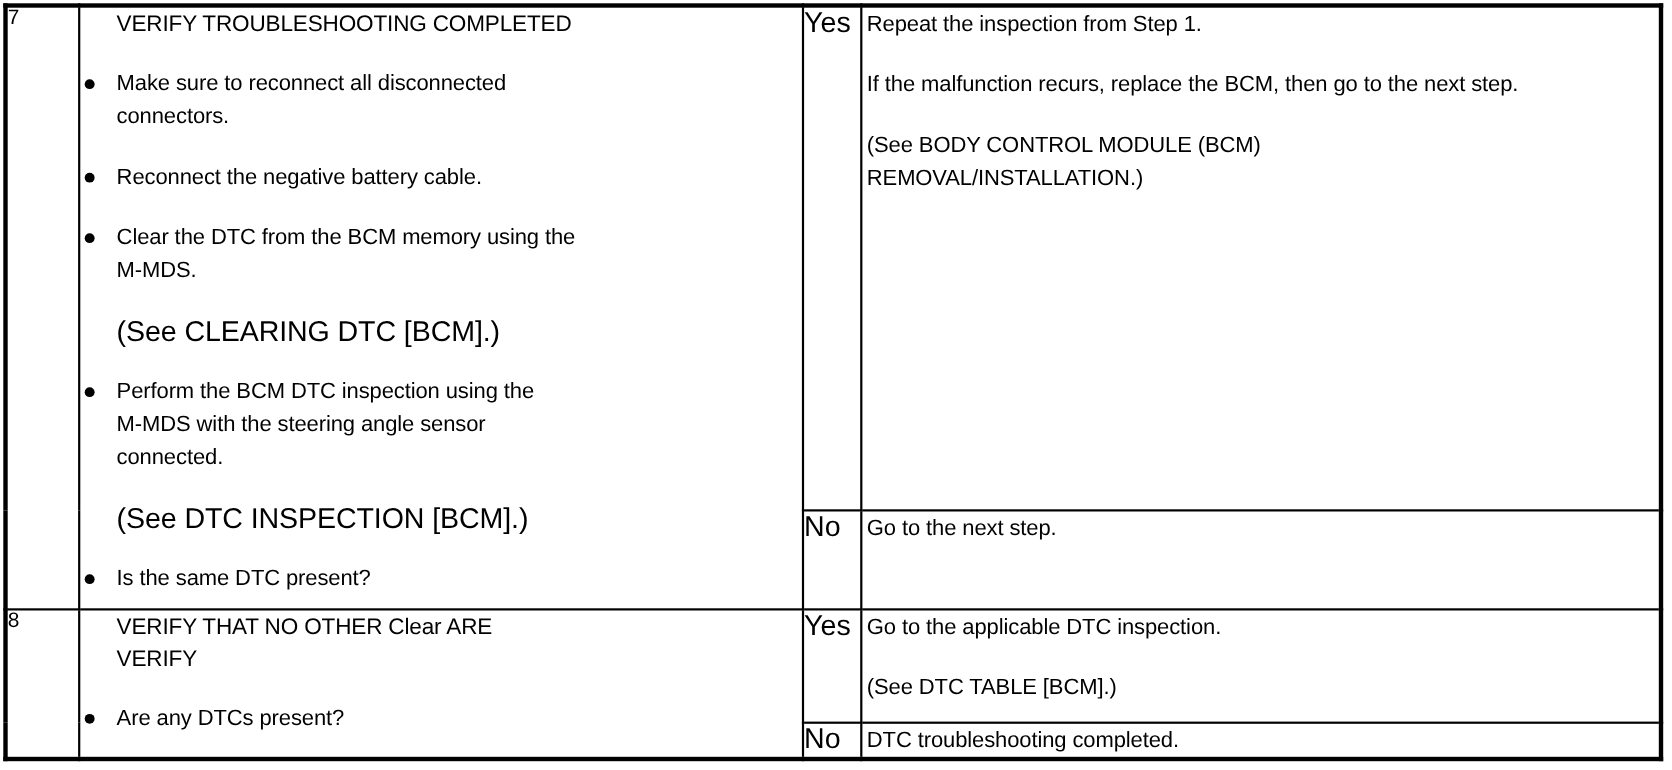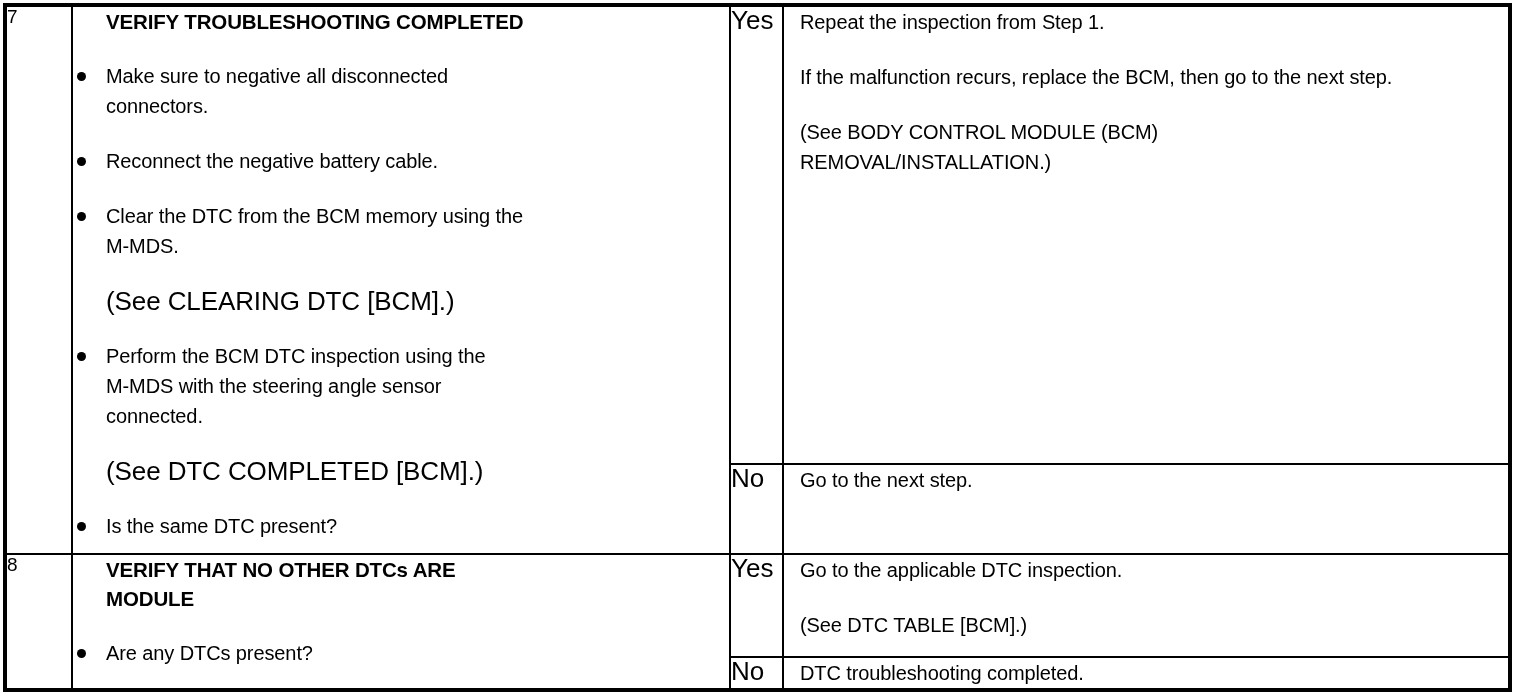--- a/index.html
+++ b/index.html
@@ -51,21 +51,21 @@
     line-height: 19px;
     padding: 6px 0 0 6px;
     font-family: "Liberation Sans", "DejaVu Sans", sans-serif;
   }
 
   
   .insp {
     padding: 6px 8px 6px 18px;
   }
   .insp-head {
-    font-weight: bold;
+    font-weight: normal;
     font-size: 20.5px;
     line-height: 29px;
     letter-spacing: -0.15px;
     margin: 0 0 0 33px;
     font-family: "Liberation Sans", "DejaVu Sans", sans-serif;
   }
 
   ul.bullets {
     list-style: none;
     margin: 0;
@@ -108,21 +108,21 @@
   }
 
   
   .act {
     padding: 6px 8px 6px 8px;
     font-size: 20px;
     line-height: 30px;
     letter-spacing: -0.1px;
   }
   .act p {
-    margin: 0 0 0 16px;
+    margin: 0 0 0 4px;
   }
   .act p + p {
     margin-top: 25px;
   }
 </style>
 </head>
 <body>
 
 <div class="sheet">
   <table class="ts-table">
@@ -138,21 +138,21 @@
         <td class="step-num" rowspan="2">
           <span>7</span>
         </td>
 
         <td class="insp" rowspan="2">
           <div class="insp-head">VERIFY TROUBLESHOOTING COMPLETED</div>
 
           <ul class="bullets">
             <li>
               <span class="dot"></span>
-              <span class="txt">Make sure to negative all disconnected</span>
+              <span class="txt">Make sure to reconnect all disconnected</span>
               <span class="txt">connectors.</span>
             </li>
 
             <li>
               <span class="dot"></span>
               <span class="txt">Reconnect the negative battery cable.</span>
             </li>
 
             <li>
               <span class="dot"></span>
@@ -165,21 +165,21 @@
 
           <ul class="bullets">
             <li>
               <span class="dot"></span>
               <span class="txt">Perform the BCM DTC inspection using the</span>
               <span class="txt">M-MDS with the steering angle sensor</span>
               <span class="txt">connected.</span>
             </li>
           </ul>
 
-          <div class="subref">(See DTC COMPLETED [BCM].)</div>
+          <div class="subref">(See DTC INSPECTION [BCM].)</div>
 
           <ul class="bullets">
             <li>
               <span class="dot"></span>
               <span class="txt">Is the same DTC present?</span>
             </li>
           </ul>
         </td>
 
         <td class="ans" style="height:459px;">
@@ -212,22 +212,22 @@
         </td>
       </tr>
 
       <tr>
         <td class="step-num" rowspan="2">
           <span>8</span>
         </td>
 
         <td class="insp" rowspan="2">
           <div class="insp-head">
-            <span style="display:block">VERIFY THAT NO OTHER DTCs ARE</span>
-            <span style="display:block">MODULE</span>
+            <span style="display:block">VERIFY THAT NO OTHER Clear ARE</span>
+            <span style="display:block">VERIFY</span>
           </div>
 
           <ul class="bullets">
             <li>
               <span class="dot"></span>
               <span class="txt">Are any DTCs present?</span>
             </li>
           </ul>
         </td>
 

